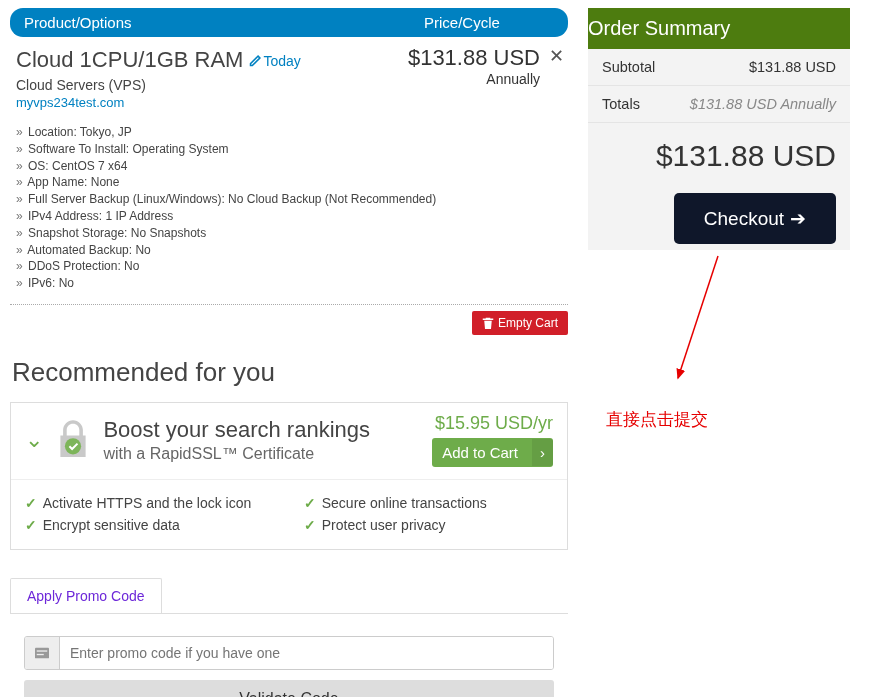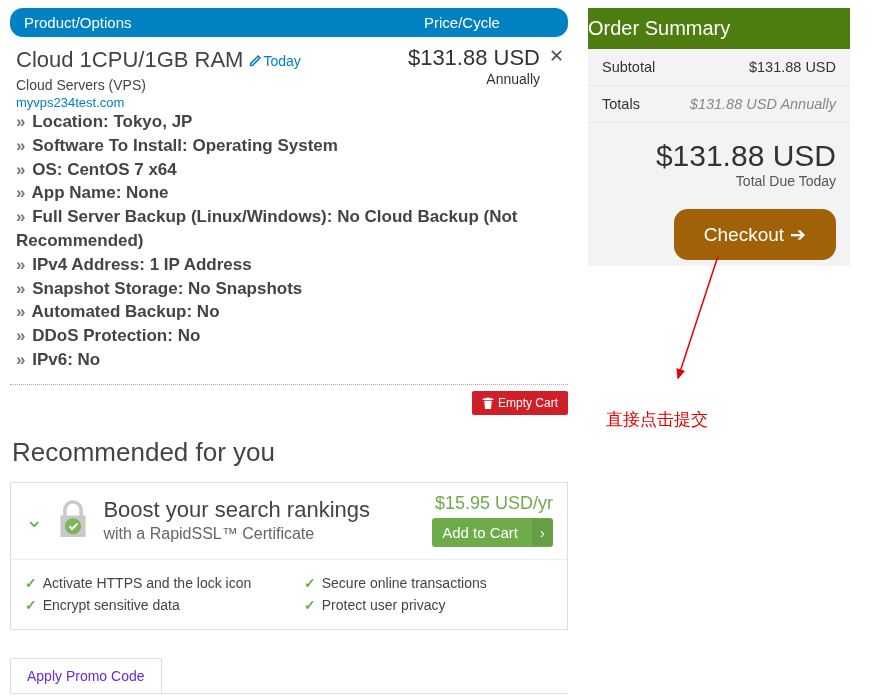--- a/index.html
+++ b/index.html
@@ -15,21 +15,21 @@
   .cart-item { border-bottom: 1px dotted #aaa; padding: 10px 6px 12px 6px; position: relative; }
   .item-title-row { display: flex; align-items: baseline; }
   .item-title { font-size: 22px; color: #444; font-weight: 400; }
   .edit-link { color: #0081c1; font-size: 14px; margin-left: 6px; text-decoration: none; display: inline-flex; align-items: center; gap: 2px;}
   .item-price-col { position: absolute; right: 28px; top: 8px; text-align: right; }
   .item-price { font-size: 22px; color: #333; }
   .item-cycle { font-size: 14px; color: #333; }
   .remove-x { position: absolute; right: 4px; top: 8px; color: #555; font-size: 18px; cursor: pointer; }
   .item-group { font-size: 14px; color: #444; margin-top: 4px;}
   .item-domain { color: #0081c1; font-size: 13px; margin-top: 2px;}
-  .config-list { margin-top:0; font-size: 17px; color: #444; font-weight: bold;}
+  .config-list { margin-top:14px; font-size: 12px; color: #444;}
   .config-list div { line-height: 1.4; }
   .config-list .chev { color:#777; margin-right:2px;}
 
   .empty-cart-row { text-align:right; padding: 6px 0; }
   .btn-red { background: #d11f29; color:#fff; border:none; padding:5px 10px; font-size:12px; border-radius:2px; cursor:pointer; display:inline-flex; align-items:center; gap:4px;}
   .btn-red svg { width:12px; height:12px; fill:#fff;}
 
   .recommend-h { font-size: 26px; font-weight:400; color:#444; margin: 16px 0 14px 2px;}
 
   .promo-card { border:1px solid #ddd; }
@@ -58,21 +58,21 @@
   .btn-validate { width:100%; background:#ddd; border:none; padding:10px; font-size:16px; color:#333; border-radius:3px; cursor:pointer;}
 
   .summary-box { background:#f3f3f3; }
   .summary-h { background:#4d7c0f; color:#fff; text-align:left; font-size:20px; padding:9px 0;}
   .sum-row { display:flex; justify-content:space-between; padding:10px 14px; border-bottom:1px solid #e4e4e4; font-size:14.5px;}
   .sum-row.totals .val { color:#888; font-style:italic;}
   .due-block { text-align:right; padding: 16px 14px 10px 14px;}
   .due-amt { font-size:30px; color:#333;}
   .due-lbl { font-size:14px; color:#555;}
   .checkout-row { text-align:right; padding:10px 14px 6px 14px;}
-  .btn-checkout { background:#a16207; color:#fff; border:none; padding:14px 30px; font-size:19px; border-radius:14px; cursor:pointer; display:inline-flex; gap:6px; align-items:center;}
+  .btn-checkout { background:#0f172a; color:#fff; border:none; padding:14px 30px; font-size:19px; border-radius:5px; cursor:pointer; display:inline-flex; gap:6px; align-items:center;}
   .continue-row { text-align:right; padding:4px 14px 16px 14px; font-size:14px; color:#444;}
   .continue-row a { color:#333; text-decoration:none;}
 
   .arrow-svg { position:absolute; }
   .annotation { color:#e60000; font-size:17px; position:absolute;}
   .right-col { position:relative;}
 </style>
 </head>
 <body>
 
@@ -195,21 +195,20 @@
       <div class="sum-row">
         <span>Subtotal</span>
         <span>$131.88 USD</span>
       </div>
       <div class="sum-row totals">
         <span>Totals</span>
         <span class="val">$131.88 USD Annually</span>
       </div>
       <div class="due-block">
         <div class="due-amt">$131.88 USD</div>
-        <div class="due-lbl">Total Due Today</div>
       </div>
       <div class="checkout-row">
         <button class="btn-checkout">
           <span>Checkout</span>
           <span>➔</span>
         </button>
       </div>
     </div>
 
     <svg class="arrow-svg" style="left:80px; top:240px;" width="100" height="150">

